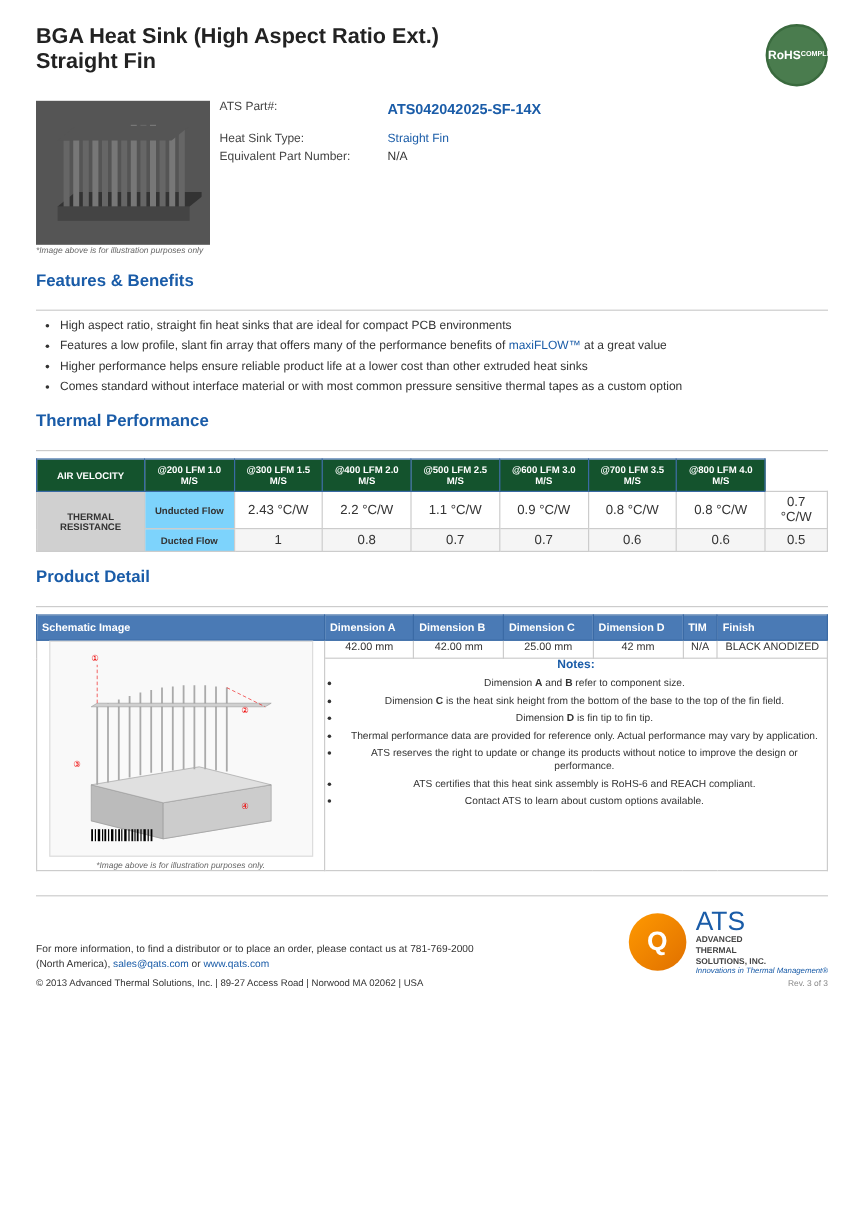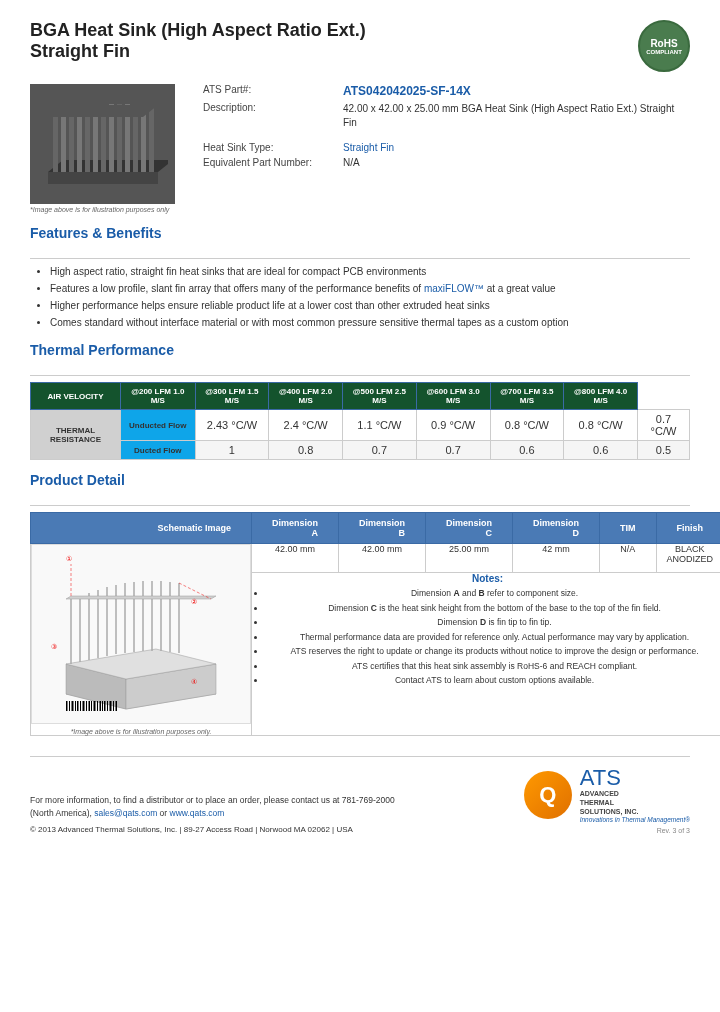--- a/index.html
+++ b/index.html
@@ -27,39 +27,38 @@
       font-size: 18px;
       font-weight: bold;
       color: #222;
     }
     .rohs-badge {
       width: 52px;
       height: 52px;
       border-radius: 50%;
       background: #4a7c4e;
       display: flex;
-      flex-direction: column;
       align-items: center;
-      justify-content: center;
+      justify-content: flex-start;
       color: #fff;
       font-size: 8px;
       font-weight: bold;
       text-align: center;
       border: 2px solid #3a6a3e;
     }
     .rohs-badge .rohs-text {
       font-size: 10px;
       font-weight: bold;
     }
     .rohs-badge .compliant-text {
       font-size: 6px;
     }
     .product-info-section {
       display: flex;
-      gap: 28px;
+      gap: 8px;
       margin-bottom: 8px;
     }
     .product-image-placeholder {
       width: 145px;
       height: 120px;
       background: #555;
       display: flex;
       align-items: center;
       justify-content: center;
       flex-shrink: 0;
@@ -135,21 +134,21 @@
       font-size: 8px;
       font-weight: bold;
     }
     .thermal-table td {
       border: 1px solid #ccc;
       text-align: center;
       padding: 3px 4px;
       font-size: 11px;
     }
     .thermal-table td.row-label {
-      background: #0ea5e9;
+      background: #7dd3fc;
       font-size: 8px;
       font-weight: bold;
       text-align: center;
     }
     .thermal-table td.section-label {
       background: #d0d0d0;
       font-weight: bold;
       font-size: 8px;
       text-align: center;
     }
@@ -159,22 +158,22 @@
     
     .detail-table {
       width: 100%;
       border-collapse: collapse;
       margin-bottom: 6px;
       font-size: 9px;
     }
     .detail-table th {
       background: #4a7ab5;
       color: #fff;
-      text-align: right;
-      padding: 5px 20px;
+      text-align: left;
+      padding: 5px 4px;
       border: 1px solid #3a6aa5;
       font-size: 9px;
       font-weight: bold;
     }
     .detail-table td {
       border: 1px solid #ccc;
       text-align: center;
       padding: 0;
       font-size: 9px;
       vertical-align: top;
@@ -336,24 +335,20 @@
 
         <polygon points="10,25 25,13 120,13 105,25" fill="#555"></polygon>
       </svg>
     </div>
     <div class="image-caption">*Image above is for illustration purposes only</div>
   </div>
   <div class="product-specs">
     <div class="spec-row">
       <span class="spec-label">ATS Part#:</span>
       <span class="spec-value link part-number-value">ATS042042025-SF-14X</span>
-    </div>
-    <div class="spec-row">
-      <span class="spec-label">Description:</span>
-      <span class="spec-value" style="max-width:350px;line-height:1.4;">42.00 x 42.00 x 25.00 mm  BGA Heat Sink (High Aspect Ratio Ext.) Straight Fin</span>
     </div>
     <div style="height:8px;"></div>
     <div class="spec-row">
       <span class="spec-label">Heat Sink Type:</span>
       <span class="spec-value link">Straight Fin</span>
     </div>
     <div class="spec-row">
       <span class="spec-label">Equivalent Part Number:</span>
       <span class="spec-value">N/A</span>
     </div>
@@ -380,21 +375,21 @@
         <th>@600 LFM 3.0 M/S</th>
         <th>@700 LFM 3.5 M/S</th>
         <th>@800 LFM 4.0 M/S</th>
       </tr>
     </thead>
     <tbody>
       <tr>
         <td rowspan="2" class="section-label">THERMAL RESISTANCE</td>
         <td class="row-label">Unducted Flow</td>
         <td>2.43 °C/W</td>
-        <td>2.4 °C/W</td>
+        <td>2.2 °C/W</td>
         <td>1.1 °C/W</td>
         <td>0.9 °C/W</td>
         <td>0.8 °C/W</td>
         <td>0.8 °C/W</td>
         <td>0.7 °C/W</td>
       </tr>
       <tr>
         <td class="row-label">Ducted Flow</td>
         <td>1</td>
         <td>0.8</td>

